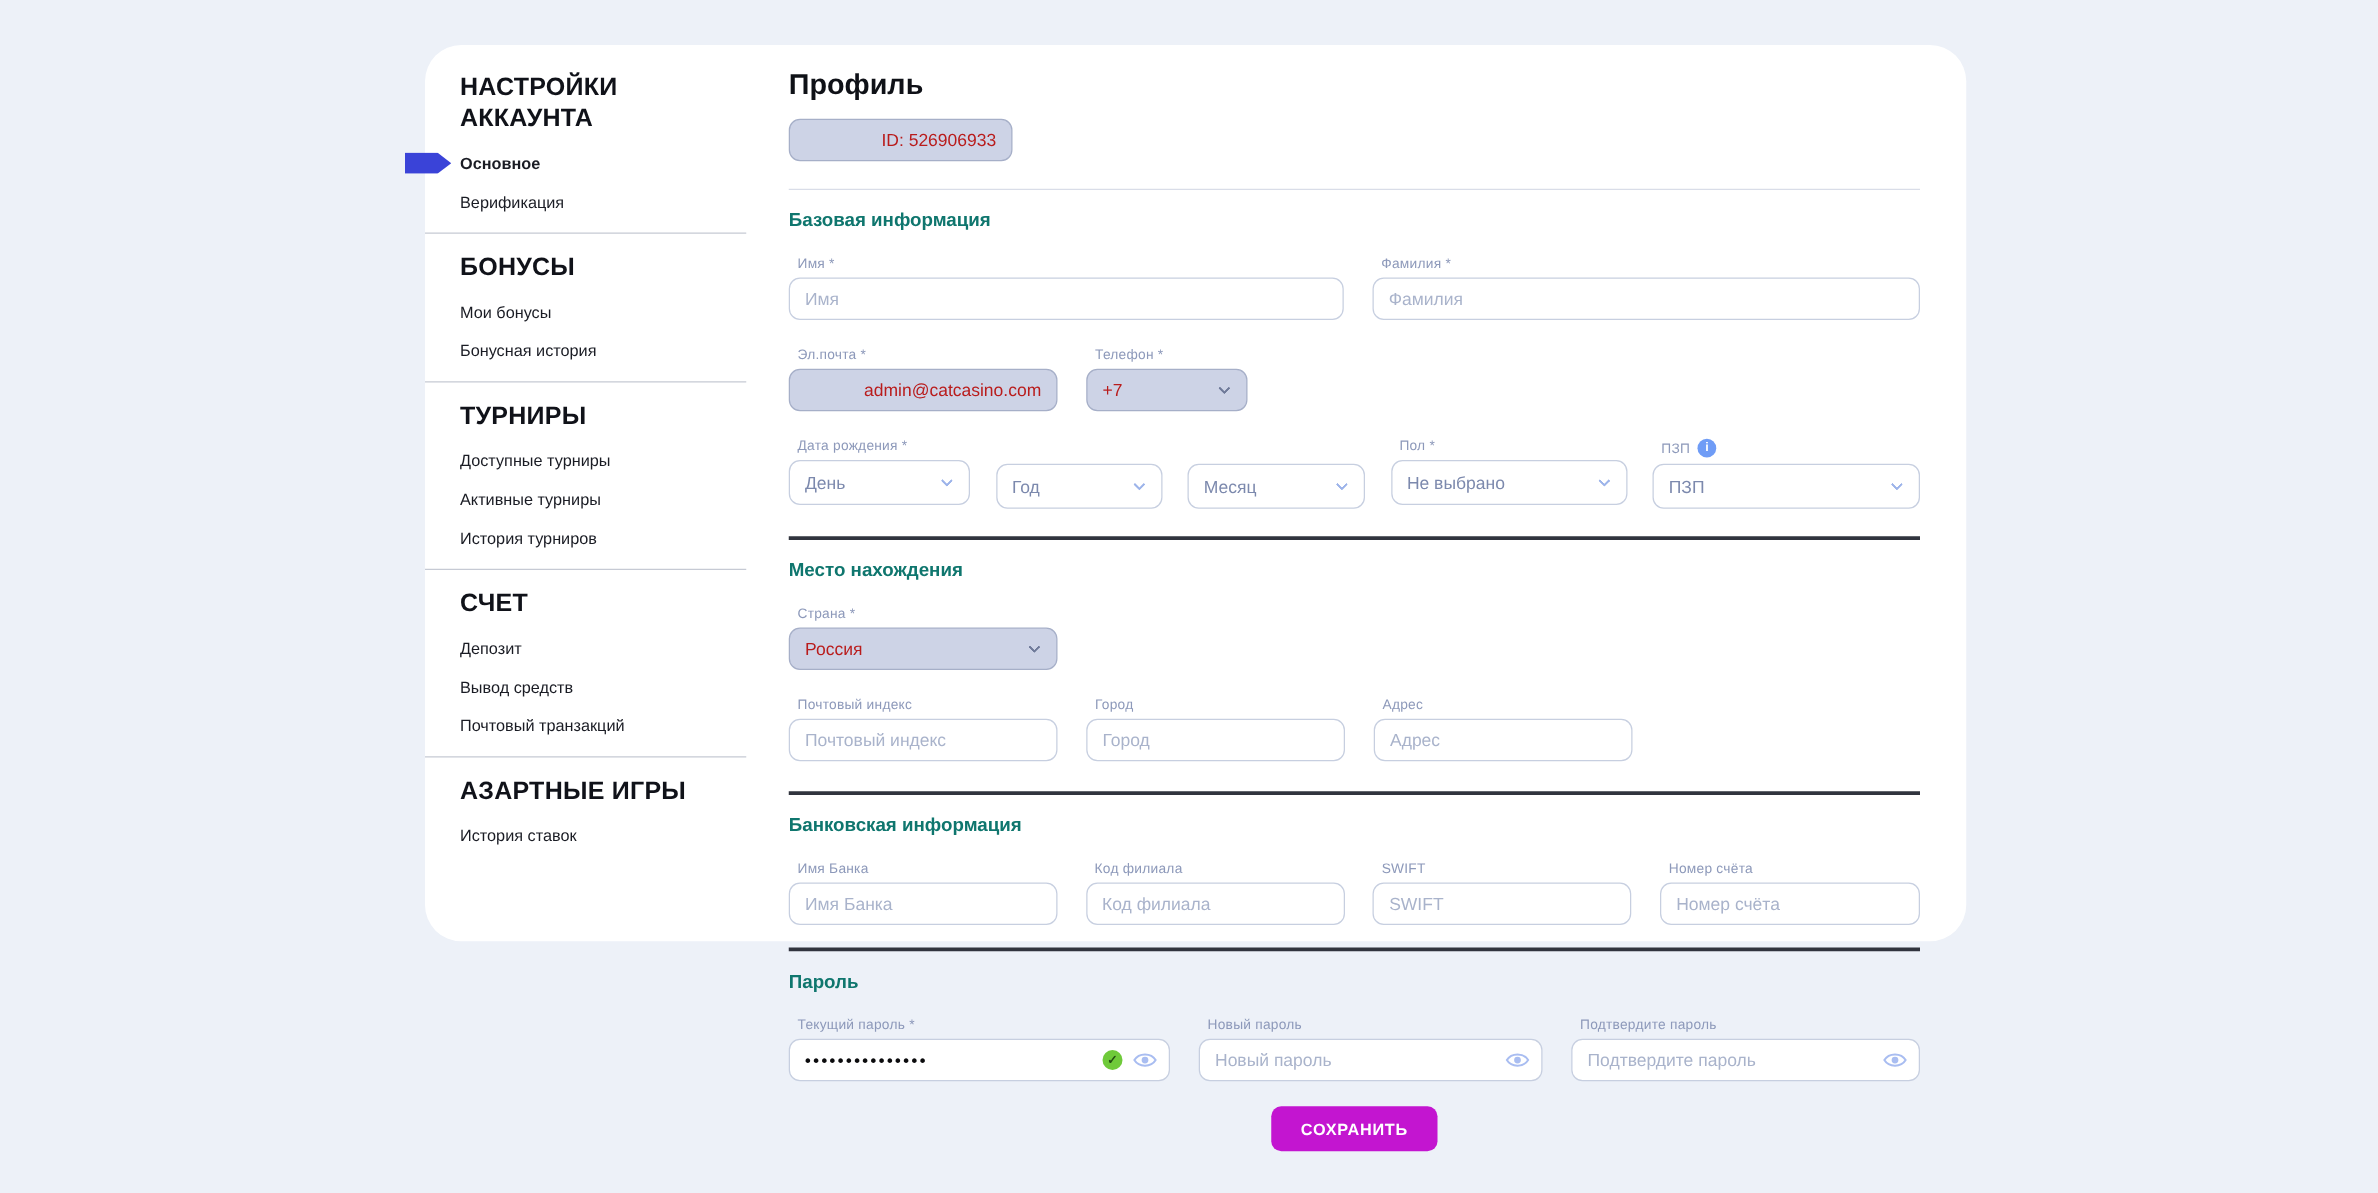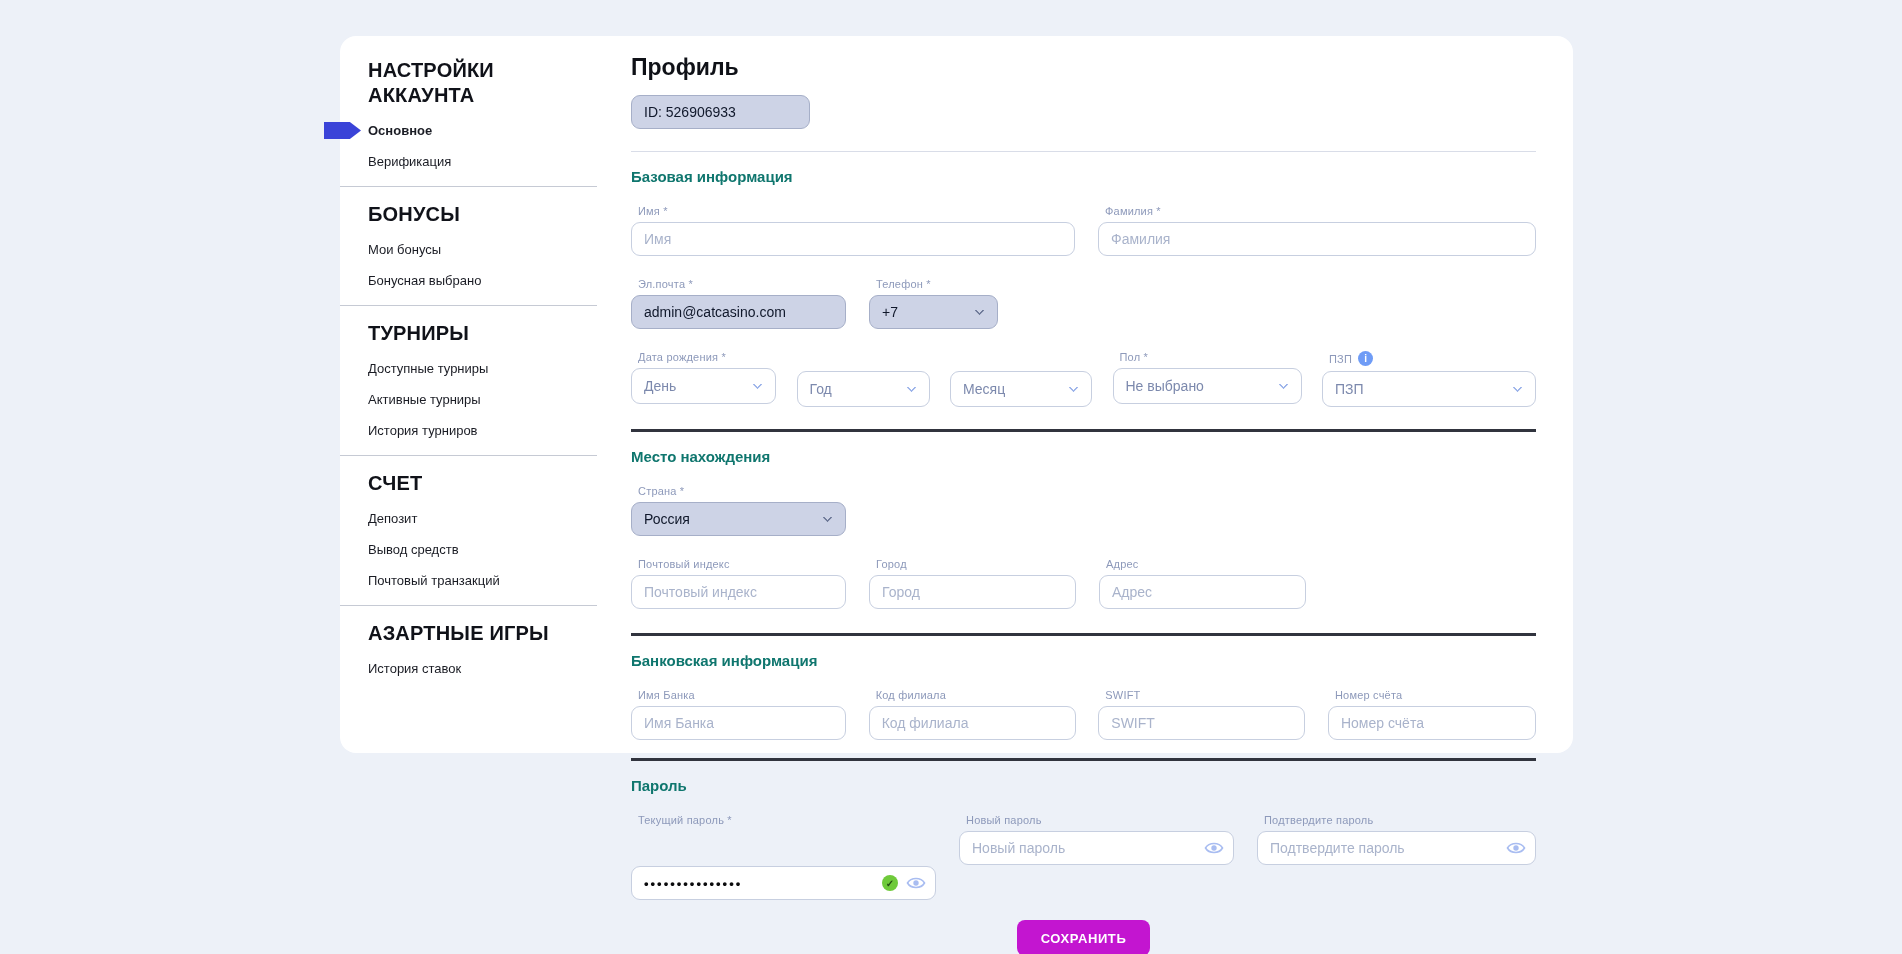--- a/index.html
+++ b/index.html
@@ -6,21 +6,21 @@
   html,body { width:1902px; height:954px; }
   body {
     background:#edf1f8;
     font-family:"Liberation Sans", sans-serif;
     position:relative;
     overflow:hidden;
   }
   .card {
     position:absolute; left:340px; top:36px;
     width:1233px; height:717px;
-    background:#ffffff; border-radius:16px;
+    background:#ffffff; border-radius:29px;
   }
 
   
   .sidebar { position:absolute; left:28px; top:18px; width:242px; }
   .sb-heading {
     font-size:20px; line-height:25px; font-weight:800;
     color:#101219; letter-spacing:.2px; margin:4px 0 16px;
     max-width:170px;
   }
   .sb-heading.wide { max-width:220px; }
@@ -49,21 +49,21 @@
   }
   .inp {
     display:block; width:100%; height:34px;
     border:1px solid #c7cfe0; border-radius:9px;
     padding:0 12px; font-size:14px; color:#515c7c;
     background:#ffffff; outline:none;
     font-family:"Liberation Sans", sans-serif;
   }
   .inp::placeholder { color:#a9b3cb; opacity:1; }
   .inp.disabled, .sel.disabled {
-    background:#cdd3e6; border-color:#a6afc8; color:#0f172a;
+    background:#cdd3e6; border-color:#a6afc8; color:#b91c1c;text-align:right;
   }
   .sel {
     position:relative; display:flex; align-items:center;
     height:36px; border:1px solid #c7cfe0; border-radius:9px;
     padding:0 30px 0 12px; font-size:14px; color:#7c89ad;
     background:#fff; cursor:pointer;
   }
   .sel.h34 { height:34px; }
   .chev {
     position:absolute; right:14px; top:50%;
@@ -79,21 +79,21 @@
   .section-title { font-size:15px; font-weight:700; color:#0f766e; margin:16px 0 20px; }
 
   .row { display:flex; margin-bottom:22px; }
   .row.sb { justify-content:space-between; }
   .gap23 { gap:23px; }
 
   .fg { display:flex; flex-direction:column; }
   .w444{width:444px;} .w438{width:438px;} .w215{width:215px;} .w129{width:129px;}
   .w145{width:145px;} .w142{width:142px;} .w133{width:133px;} .w189{width:189px;}
   .w214{width:214px;} .w207{width:207px;} .w208{width:208px;}
-  .w305{width:305px;gap:35px;} .w275{width:275px;} .w279{width:279px;}
+  .w305{width:305px;} .w275{width:275px;} .w279{width:279px;}
 
   .info-icon {
     display:inline-flex; align-items:center; justify-content:center;
     width:15px; height:15px; border-radius:50%;
     background:#6f9cf6; color:#fff; font-size:10px; font-weight:700;
     margin-left:6px; vertical-align:-3px; font-style:normal; cursor:pointer;
   }
   .label-with-icon { display:flex; align-items:center; margin:0 0 5px 7px; }
   .label-with-icon .txt { font-size:11px; color:#8d99ba; letter-spacing:.2px; }
 
@@ -134,21 +134,21 @@
     <div class="sb-item">
       <span>Верификация</span>
     </div>
     <hr class="sb-divider">
 
     <div class="sb-heading">БОНУСЫ</div>
     <div class="sb-item">
       <span>Мои бонусы</span>
     </div>
     <div class="sb-item">
-      <span>Бонусная выбрано</span>
+      <span>Бонусная история</span>
     </div>
     <hr class="sb-divider">
 
     <div class="sb-heading">ТУРНИРЫ</div>
     <div class="sb-item">
       <span>Доступные турниры</span>
     </div>
     <div class="sb-item">
       <span>Активные турниры</span>
     </div>

